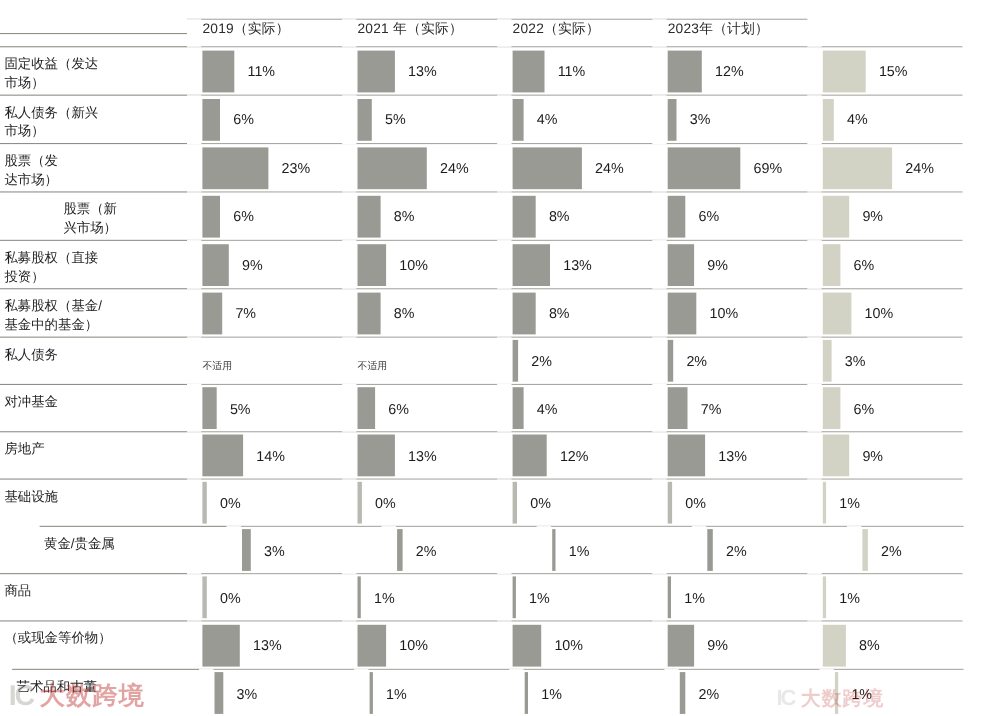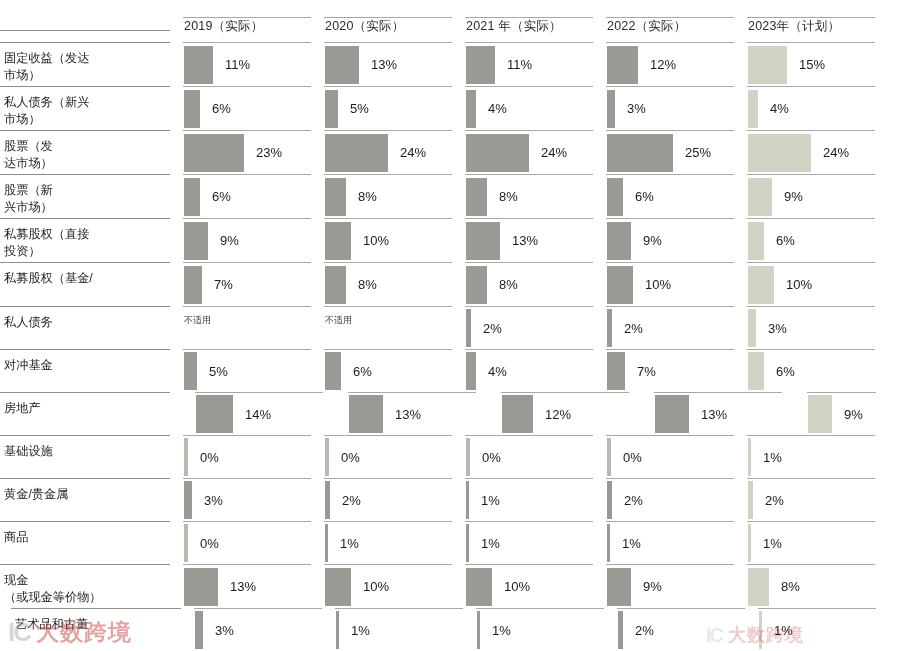--- a/index.html
+++ b/index.html
@@ -90,21 +90,21 @@
     font-size: 13px;
     color: #1c1c1c;
     margin-left: 12px;
     white-space: nowrap;
   }
   .na {
     font-size: 9px;
     color: #3a3a3a;
     white-space: nowrap;
     align-self: flex-end;
-    margin-bottom: 22px;
+    margin-bottom: 10px;
   }
 
   
   .watermark {
     position: absolute;
     display: flex;
     align-items: center;
     gap: 6px;
     opacity: .40;
     pointer-events: none;
@@ -132,21 +132,20 @@
 </head>
 <body>
 
 <div id="page">
 
   <div class="grid" id="grid">
 
   <div class="hdr">
         <div class="label-cell"></div>
         <div class="col-cell">2019（实际）</div>
-        <div class="col-cell">2020（实际）</div>
         <div class="col-cell">2021 年（实际）</div>
         <div class="col-cell">2022（实际）</div>
         <div class="col-cell">2023年（计划）</div>
       </div>
       <div class="row" style="height: 44px;">
         <div class="label-cell">
           <span class="l1">固定收益（发达</span>
           <span class="l2">市场）</span>
         </div>
         <div class="col-cell">
@@ -208,28 +207,28 @@
         <div class="col-cell">
           <span class="bar" style="width: 63px;"></span>
           <span class="val">24%</span>
         </div>
         <div class="col-cell">
           <span class="bar" style="width: 63px;"></span>
           <span class="val">24%</span>
         </div>
         <div class="col-cell">
           <span class="bar" style="width: 66px;"></span>
-          <span class="val">25%</span>
+          <span class="val">69%</span>
         </div>
         <div class="col-cell">
           <span class="bar planned" style="width: 63px;"></span>
           <span class="val">24%</span>
         </div>
       </div>
-      <div class="row" style="height: 44px;">
+      <div class="row" style="height: 44px; text-align: center;">
         <div class="label-cell">
           <span class="l1">股票（新</span>
           <span class="l2">兴市场）</span>
         </div>
         <div class="col-cell">
           <span class="bar" style="width: 16px;"></span>
           <span class="val">6%</span>
         </div>
         <div class="col-cell">
           <span class="bar" style="width: 21px;"></span>
@@ -270,20 +269,21 @@
           <span class="val">9%</span>
         </div>
         <div class="col-cell">
           <span class="bar planned" style="width: 16px;"></span>
           <span class="val">6%</span>
         </div>
       </div>
       <div class="row" style="height: 44px;">
         <div class="label-cell">
           <span class="l1">私募股权（基金/</span>
+          <span class="l2">基金中的基金）</span>
         </div>
         <div class="col-cell">
           <span class="bar" style="width: 18px;"></span>
           <span class="val">7%</span>
         </div>
         <div class="col-cell">
           <span class="bar" style="width: 21px;"></span>
           <span class="val">8%</span>
         </div>
         <div class="col-cell">
@@ -340,21 +340,21 @@
         </div>
         <div class="col-cell">
           <span class="bar" style="width: 18px;"></span>
           <span class="val">7%</span>
         </div>
         <div class="col-cell">
           <span class="bar planned" style="width: 16px;"></span>
           <span class="val">6%</span>
         </div>
       </div>
-      <div class="row" style="height: 43px; gap: 12px;">
+      <div class="row" style="height: 43px;">
         <div class="label-cell">
           <span class="l1">房地产</span>
         </div>
         <div class="col-cell">
           <span class="bar" style="width: 37px;"></span>
           <span class="val">14%</span>
         </div>
         <div class="col-cell">
           <span class="bar" style="width: 34px;"></span>
           <span class="val">13%</span>
@@ -390,21 +390,21 @@
         </div>
         <div class="col-cell">
           <span class="bar zero" style="width: 4px;"></span>
           <span class="val">0%</span>
         </div>
         <div class="col-cell">
           <span class="bar planned" style="width: 3px;"></span>
           <span class="val">1%</span>
         </div>
       </div>
-      <div class="row" style="height: 43px;">
+      <div class="row" style="height: 43px; padding-left: 36px;">
         <div class="label-cell">
           <span class="l1">黄金/贵金属</span>
         </div>
         <div class="col-cell">
           <span class="bar" style="width: 8px;"></span>
           <span class="val">3%</span>
         </div>
         <div class="col-cell">
           <span class="bar" style="width: 5px;"></span>
           <span class="val">2%</span>
@@ -442,21 +442,20 @@
           <span class="bar" style="width: 3px;"></span>
           <span class="val">1%</span>
         </div>
         <div class="col-cell">
           <span class="bar planned" style="width: 3px;"></span>
           <span class="val">1%</span>
         </div>
       </div>
       <div class="row" style="height: 44px;">
         <div class="label-cell">
-          <span class="l1">现金</span>
           <span class="l2">（或现金等价物）</span>
         </div>
         <div class="col-cell">
           <span class="bar" style="width: 34px;"></span>
           <span class="val">13%</span>
         </div>
         <div class="col-cell">
           <span class="bar" style="width: 26px;"></span>
           <span class="val">10%</span>
         </div>

